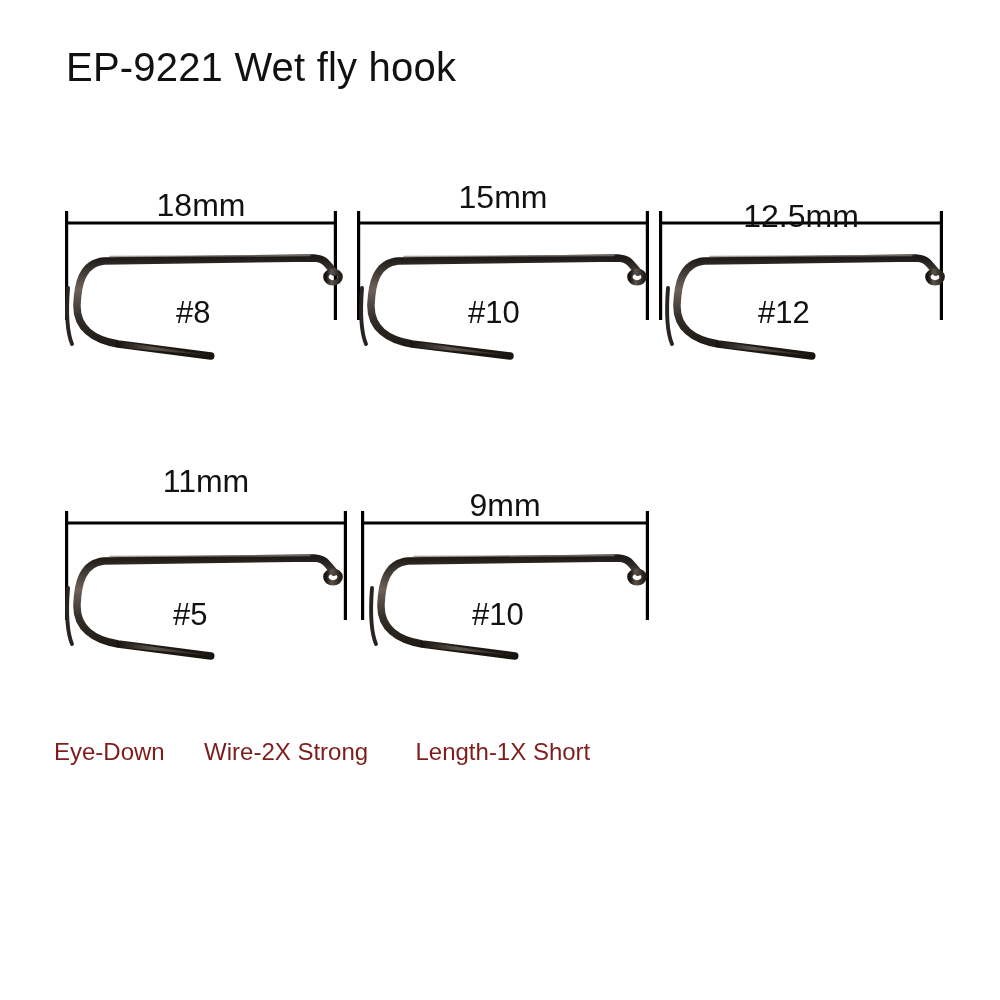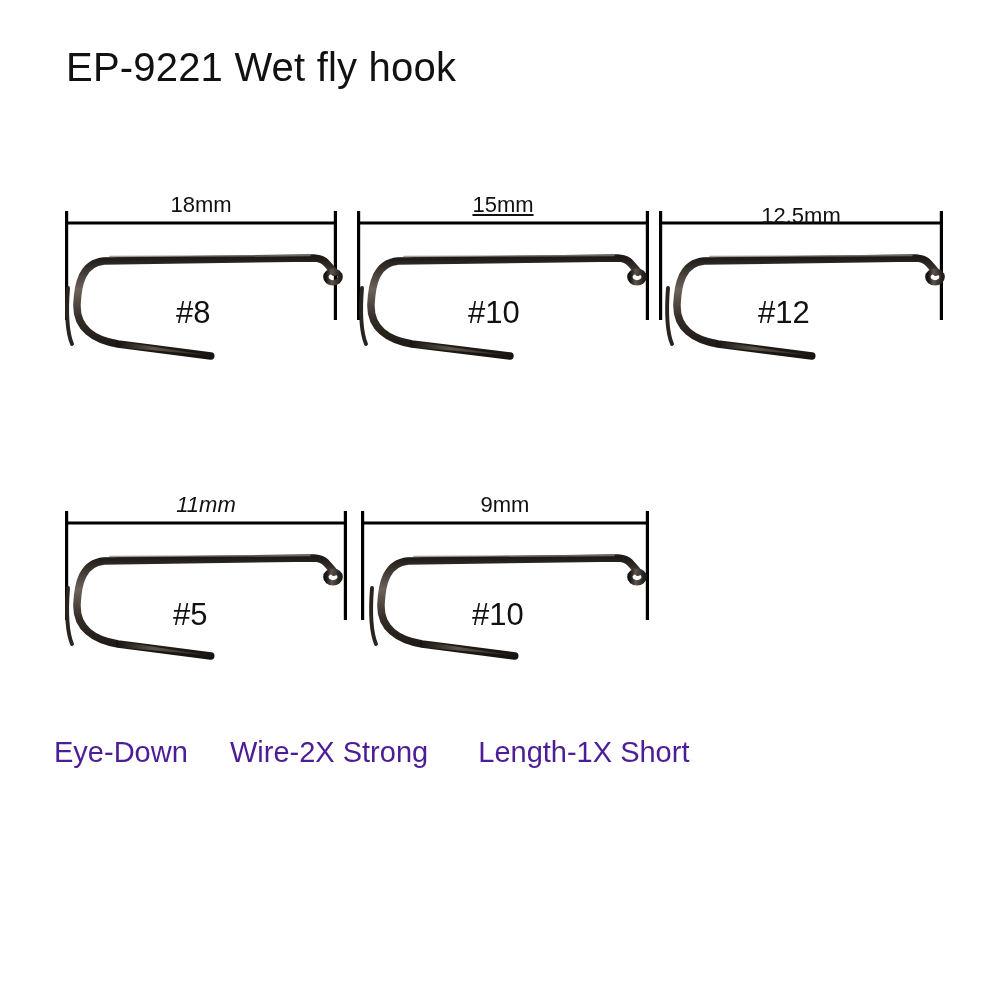--- a/index.html
+++ b/index.html
@@ -42,43 +42,43 @@
     position: absolute;
   }
   .hook-fig svg {
     display: block;
     overflow: visible;
   }
 
   
   .dim-label {
     position: absolute;
-    font-size: 22px;
+    font-size: 32px;
     line-height: 34px;
     white-space: nowrap;
     color: #111111;
     text-align: center;
   }
 
   
   .size-label {
     position: absolute;
     font-size: 31px;
     line-height: 33px;
     white-space: nowrap;
     color: #111111;
   }
 
   
   .spec-line {
     position: absolute;
-    font-size: 29px;
+    font-size: 24px;
     line-height: 38px;
     white-space: nowrap;
-    color: #4c1d95;
+    color: #7f1d1d;
   }
   .spec-line .spec-item {
     display: inline-block;
   }
   .spec-gap-sm { display: inline-block; width: 26px; }
   .spec-gap-md { display: inline-block; width: 34px; }
 </style>
 </head>
 <body>
 
@@ -118,21 +118,21 @@
         </svg>
       </div>
       <div class="size-label" style="left: 176px; top: 296px;">#8</div>
       <div class="hook-fig" style="left: 355px; top: 211px;">
         <svg width="296" height="115">
           <line x1="3" y1="12" x2="293" y2="12" stroke="#000000" stroke-width="3.2"></line>
           <line x1="3.6" y1="0" x2="3.6" y2="109" stroke="#000000" stroke-width="3.2"></line>
           <line x1="292.4" y1="0" x2="292.4" y2="109" stroke="#000000" stroke-width="3.2"></line>
         </svg>
       </div>
-      <div class="dim-label" style="left: 358px; top: 188px; width: 290px; text-decoration: underline;">15mm</div>
+      <div class="dim-label" style="left: 358px; top: 180px; width: 290px;">15mm</div>
       <div class="hook-fig" style="left: 356px; top: 236px;">
         <svg width="296" height="132" viewBox="0 0 296 132">
           <defs>
             <linearGradient id="wireGrad1" x1="0" y1="0" x2="0" y2="1">
               <stop offset="0%" stop-color="#1e1a17"></stop>
               <stop offset="32%" stop-color="#6d625a"></stop>
               <stop offset="62%" stop-color="#332c27"></stop>
               <stop offset="100%" stop-color="#18140f"></stop>
             </linearGradient>
             <linearGradient id="bendGrad1" x1="0" y1="0" x2="1" y2="0">
@@ -180,21 +180,21 @@
         </svg>
       </div>
       <div class="size-label" style="left: 758px; top: 296px;">#12</div>
       <div class="hook-fig" style="left: 63px; top: 511px;">
         <svg width="286" height="115">
           <line x1="3" y1="12" x2="283" y2="12" stroke="#000000" stroke-width="3.2"></line>
           <line x1="3.6" y1="0" x2="3.6" y2="109" stroke="#000000" stroke-width="3.2"></line>
           <line x1="282.4" y1="0" x2="282.4" y2="109" stroke="#000000" stroke-width="3.2"></line>
         </svg>
       </div>
-      <div class="dim-label" style="left: 66px; top: 488px; width: 280px; font-style: italic;">11mm</div>
+      <div class="dim-label" style="left: 66px; top: 464px; width: 280px;">11mm</div>
       <div class="hook-fig" style="left: 62px; top: 536px;">
         <svg width="286" height="132" viewBox="0 0 286 132">
           <defs>
             <linearGradient id="wireGrad3" x1="0" y1="0" x2="0" y2="1">
               <stop offset="0%" stop-color="#1e1a17"></stop>
               <stop offset="32%" stop-color="#6d625a"></stop>
               <stop offset="62%" stop-color="#332c27"></stop>
               <stop offset="100%" stop-color="#18140f"></stop>
             </linearGradient>
             <linearGradient id="bendGrad3" x1="0" y1="0" x2="1" y2="0">

